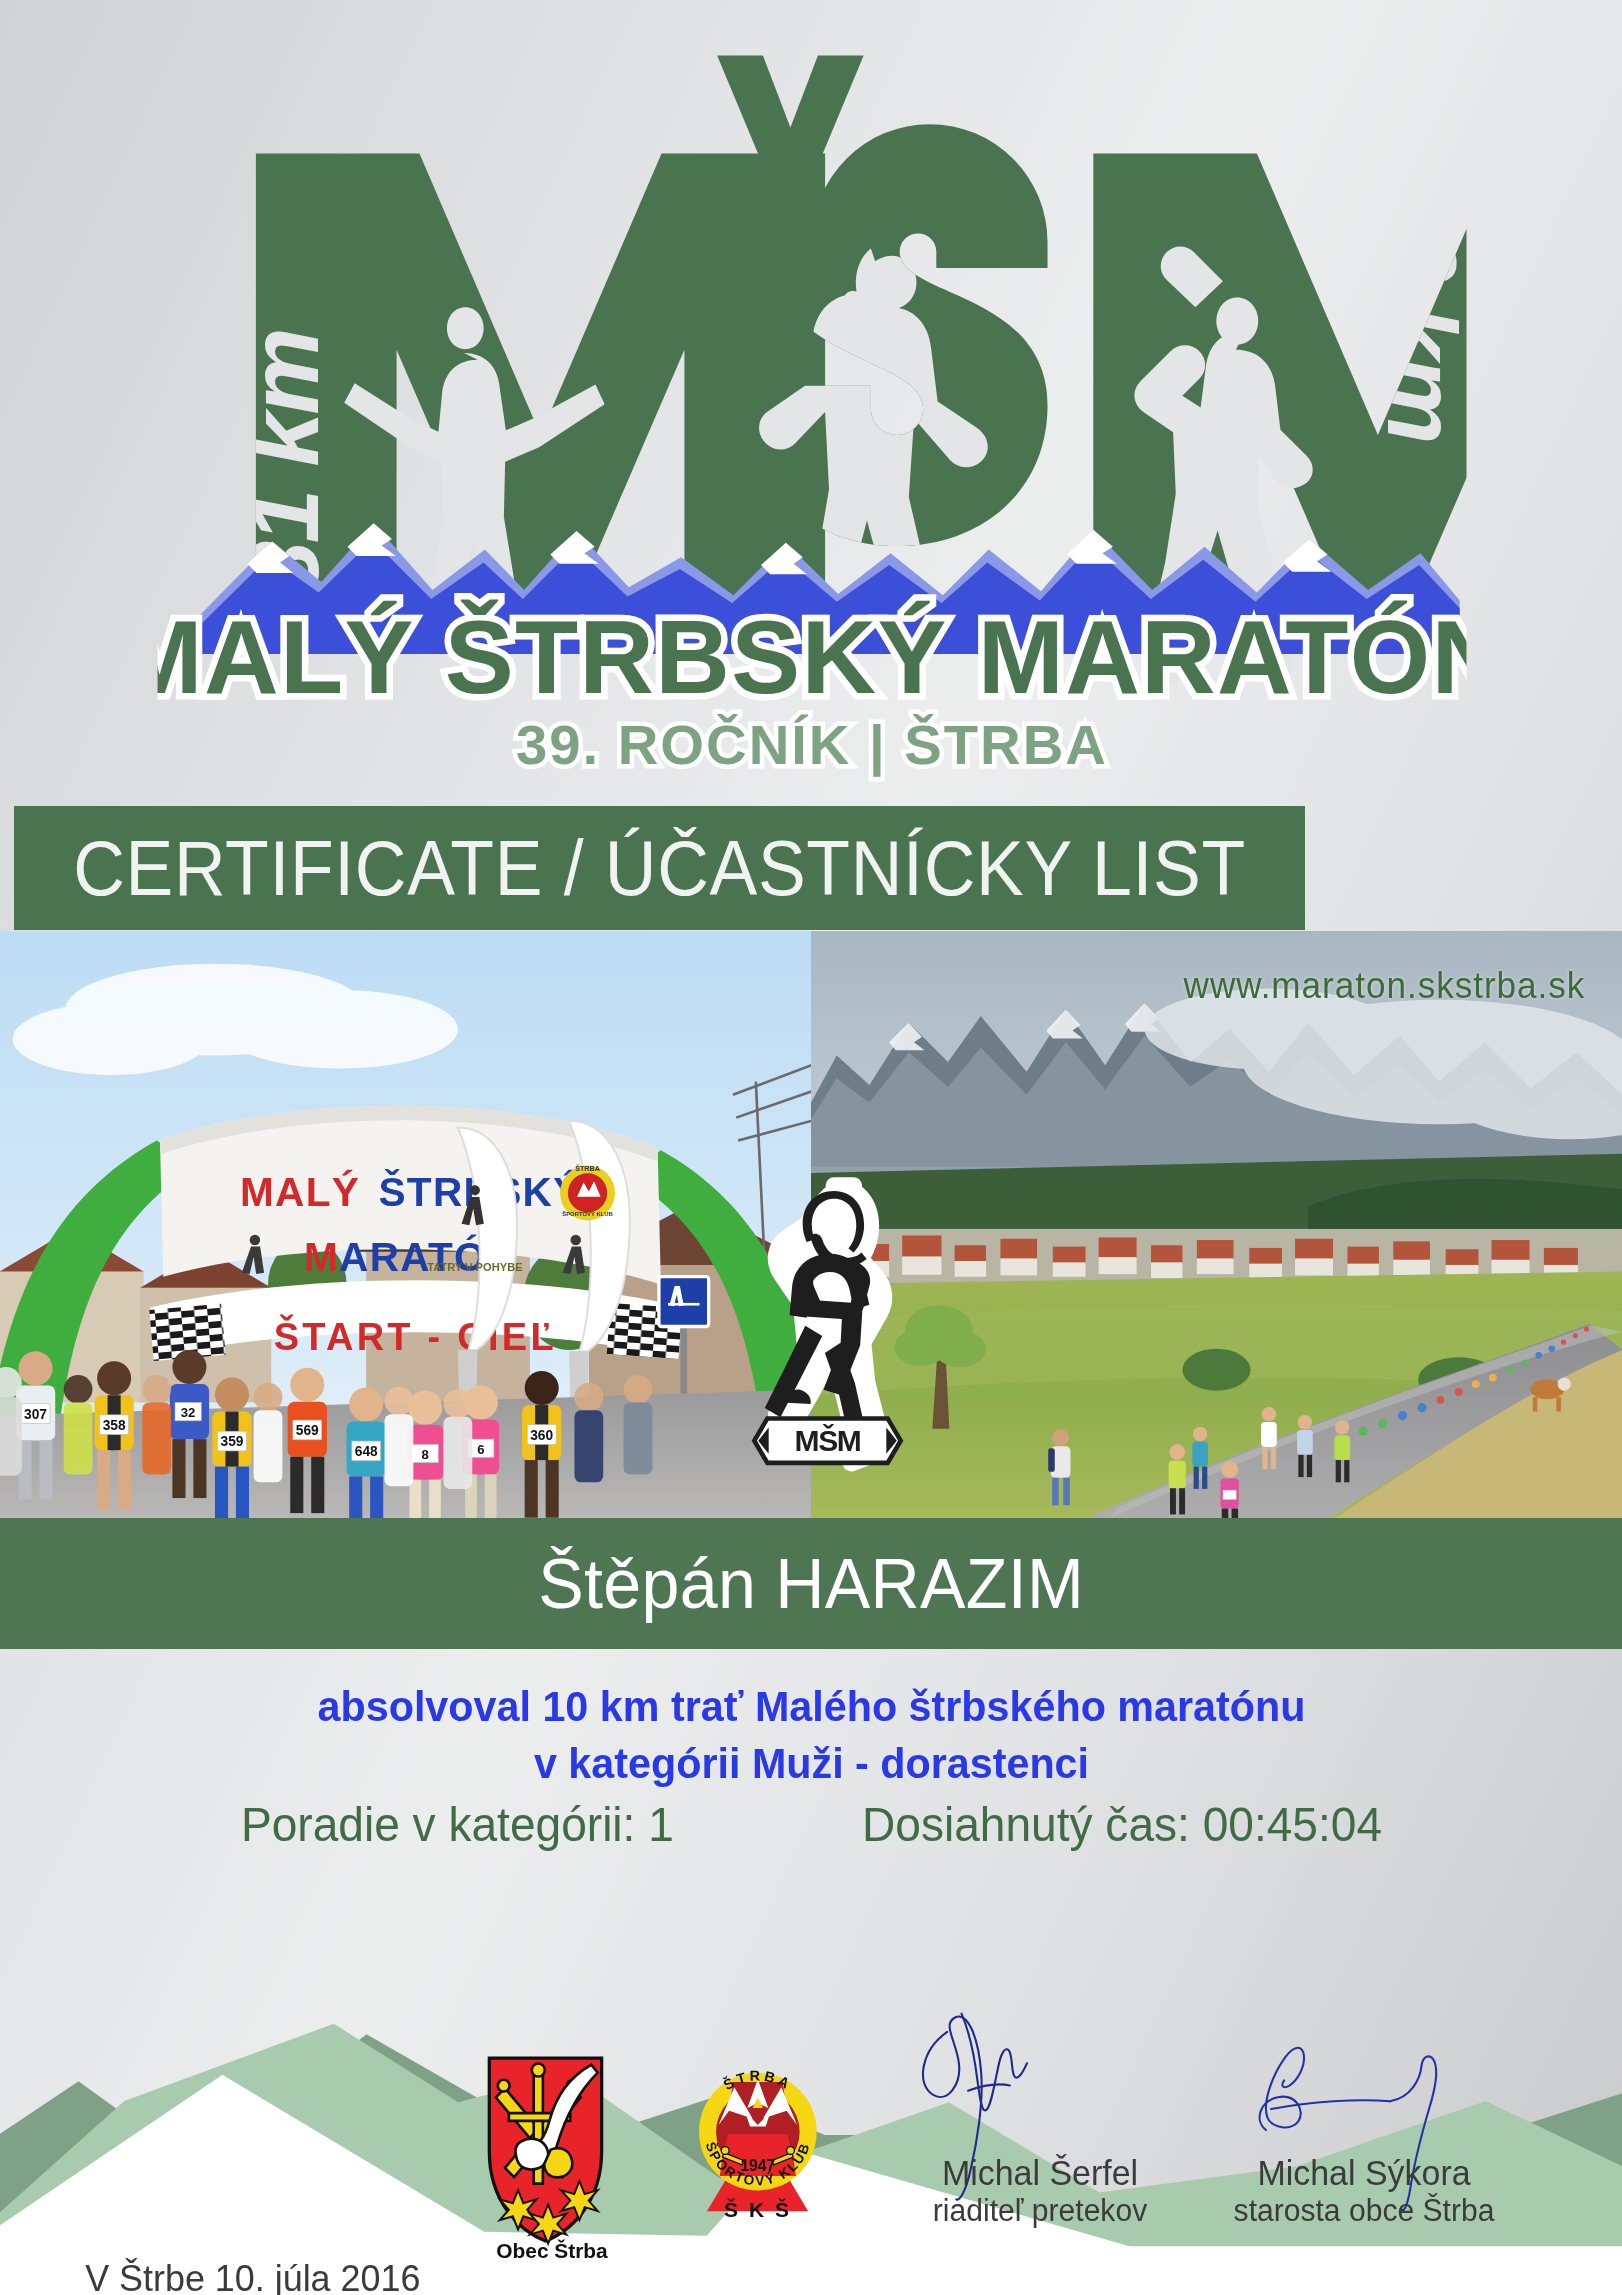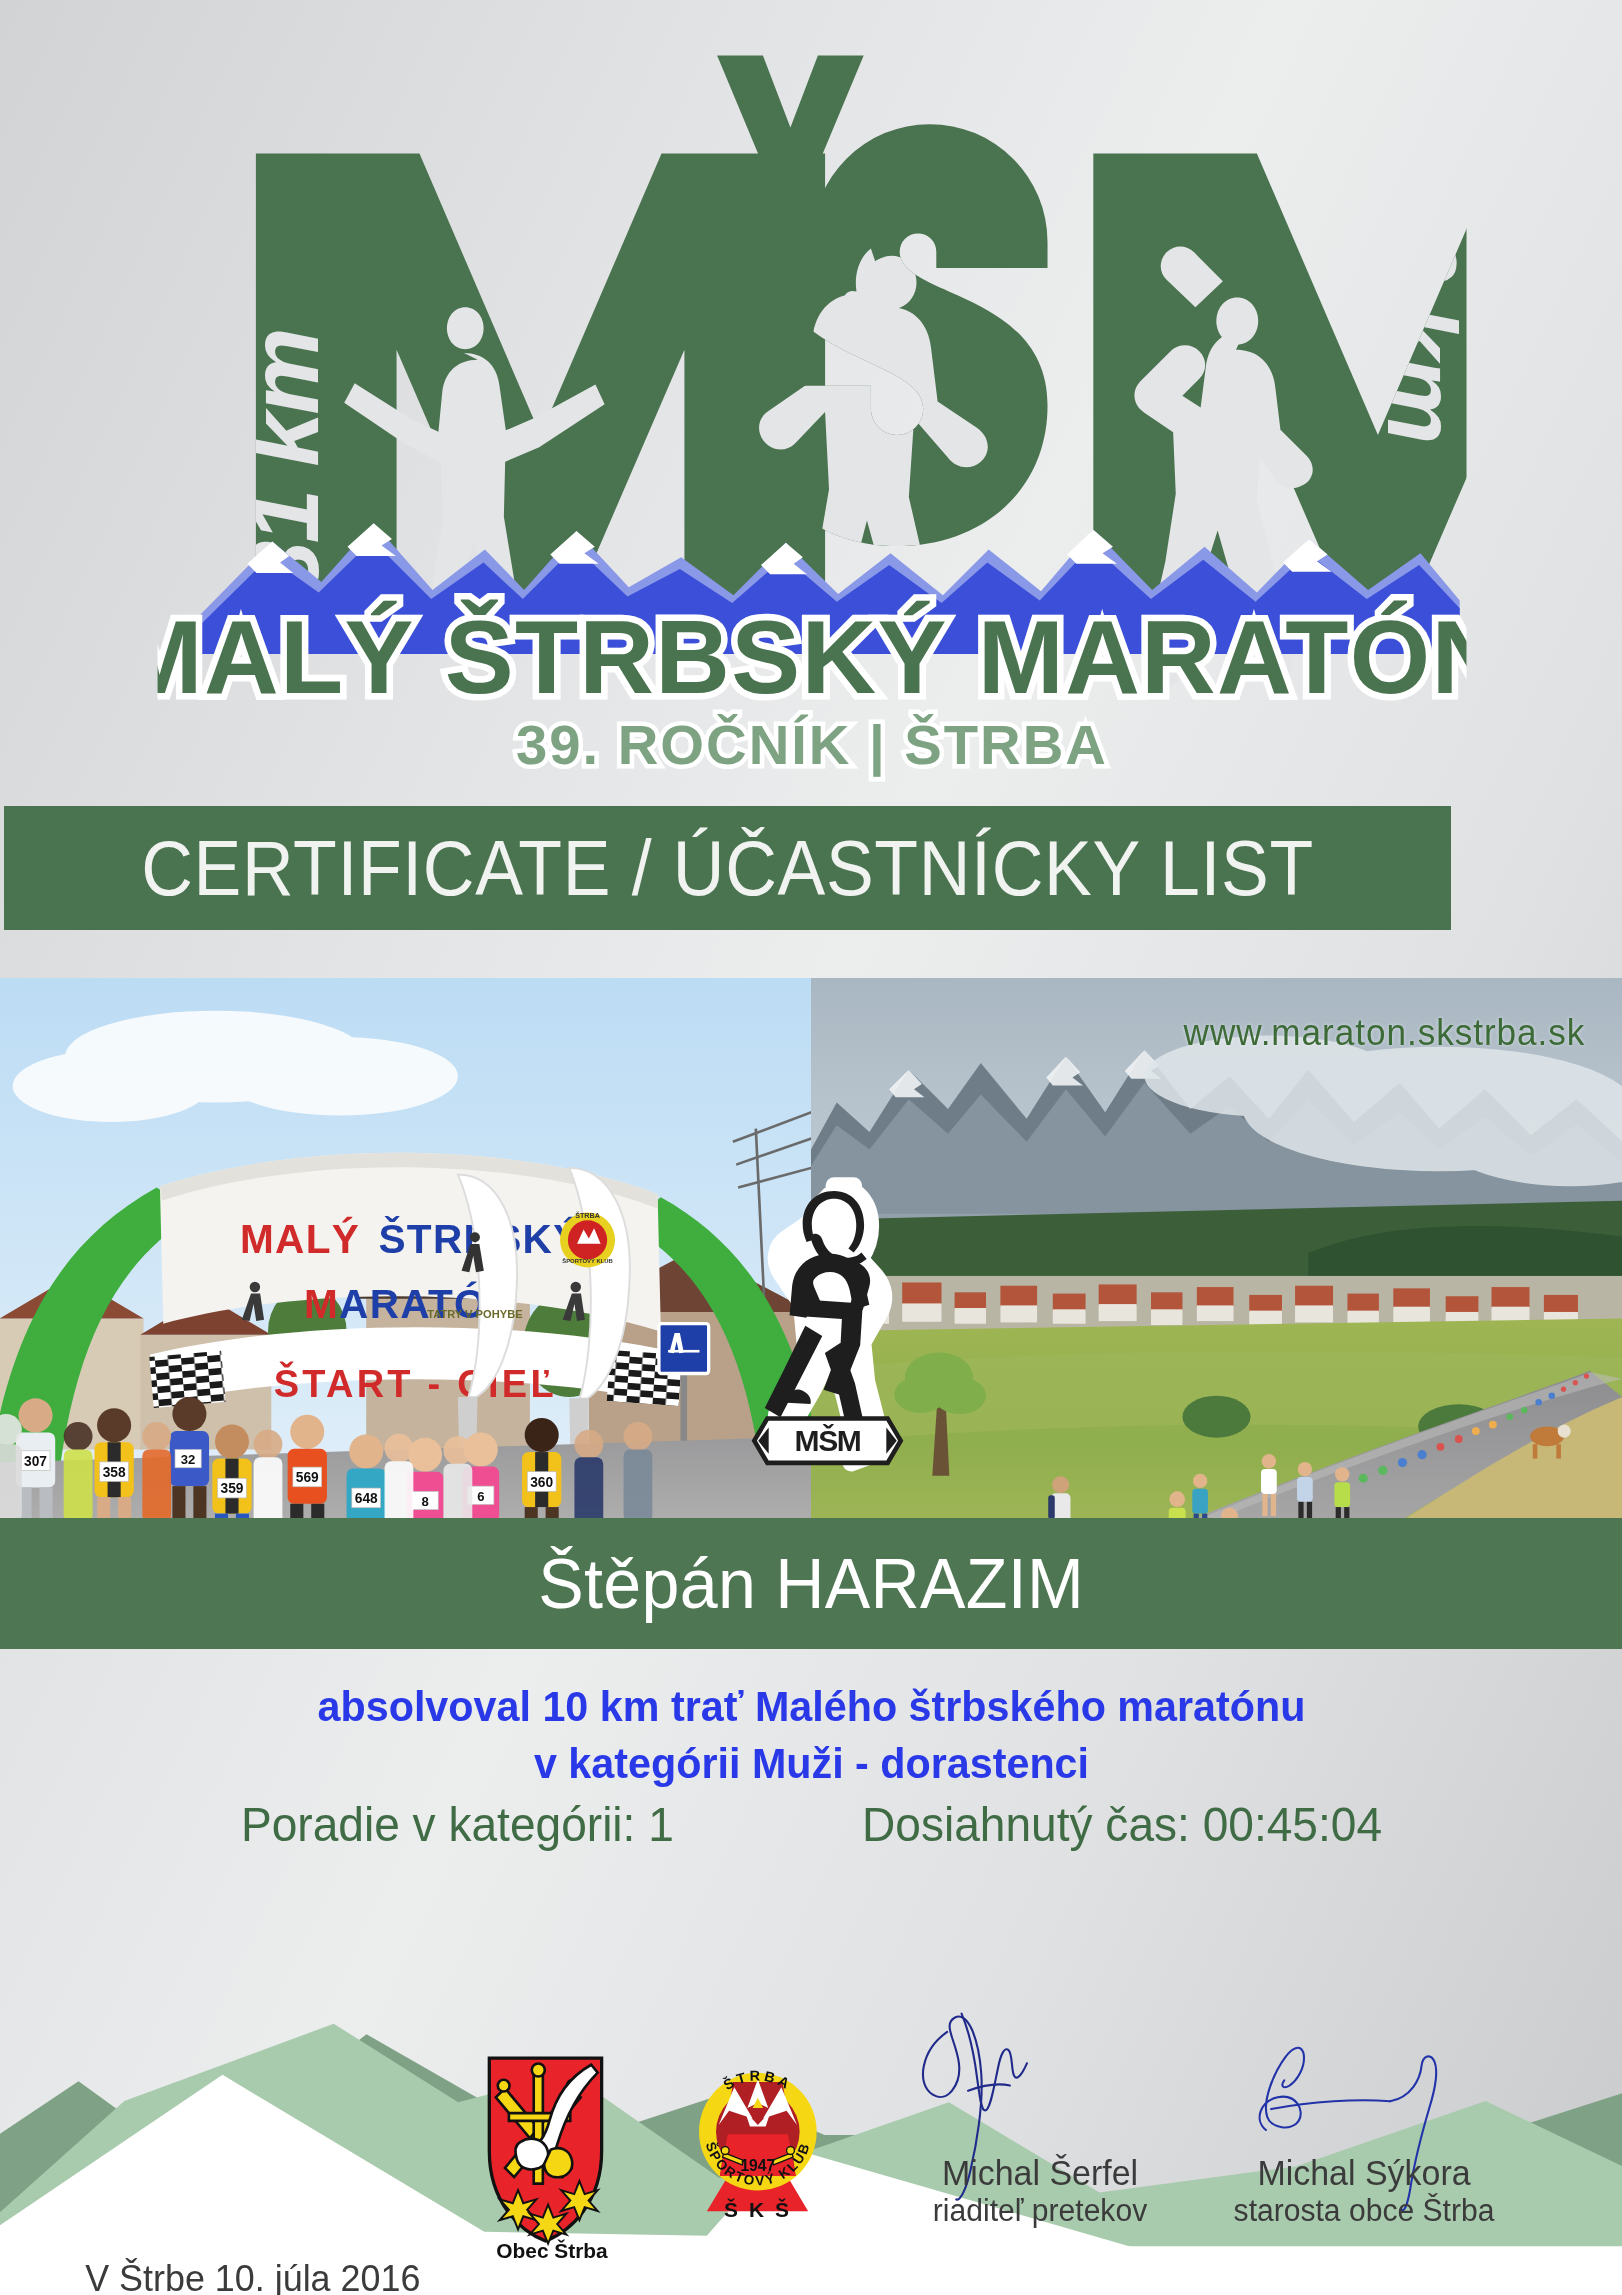--- a/index.html
+++ b/index.html
@@ -23,40 +23,40 @@
     position:absolute; left:0; top:0; width:1623px; height:806px;
   }
   #logo-wrap {
     position:absolute; left:50%; top:26px; transform:translateX(-50%);
     width:1309px; height:772px;
   }
   #logo-svg { display:block; width:100%; height:100%; }
 
   
   #cert-banner {
-    position:absolute; left:4px; top:806px; width:1447px; height:124px;
+    position:absolute; left:14px; top:806px; width:1291px; height:124px;
     background:#4a7350;
     display:flex; align-items:center; justify-content:center;
   }
   #cert-banner-text {
     color:#f1f3f1;
     font-size:77px;
     font-weight:400;
     letter-spacing:0.7px;
     line-height:1;
     white-space:nowrap;
     transform: scaleX(0.93);
   }
 
   
   #photos {
     position:absolute; left:0; top:931px; width:1623px; height:588px;
     display:flex;
   }
-  .photo { position:relative; height:588px; overflow:hidden;margin-top:47px; }
+  .photo { position:relative; height:588px; overflow:hidden; }
   #photo-left { width:811px; }
   #photo-right { width:811px; }
   #photo-left svg, #photo-right svg { display:block; width:100%; height:100%; }
 
   #site-url {
     position:absolute; right:26px; top:34px;
     color:#3d6b38;
     font-size:37px;
     letter-spacing:1px;
     transform:scaleX(0.95);

